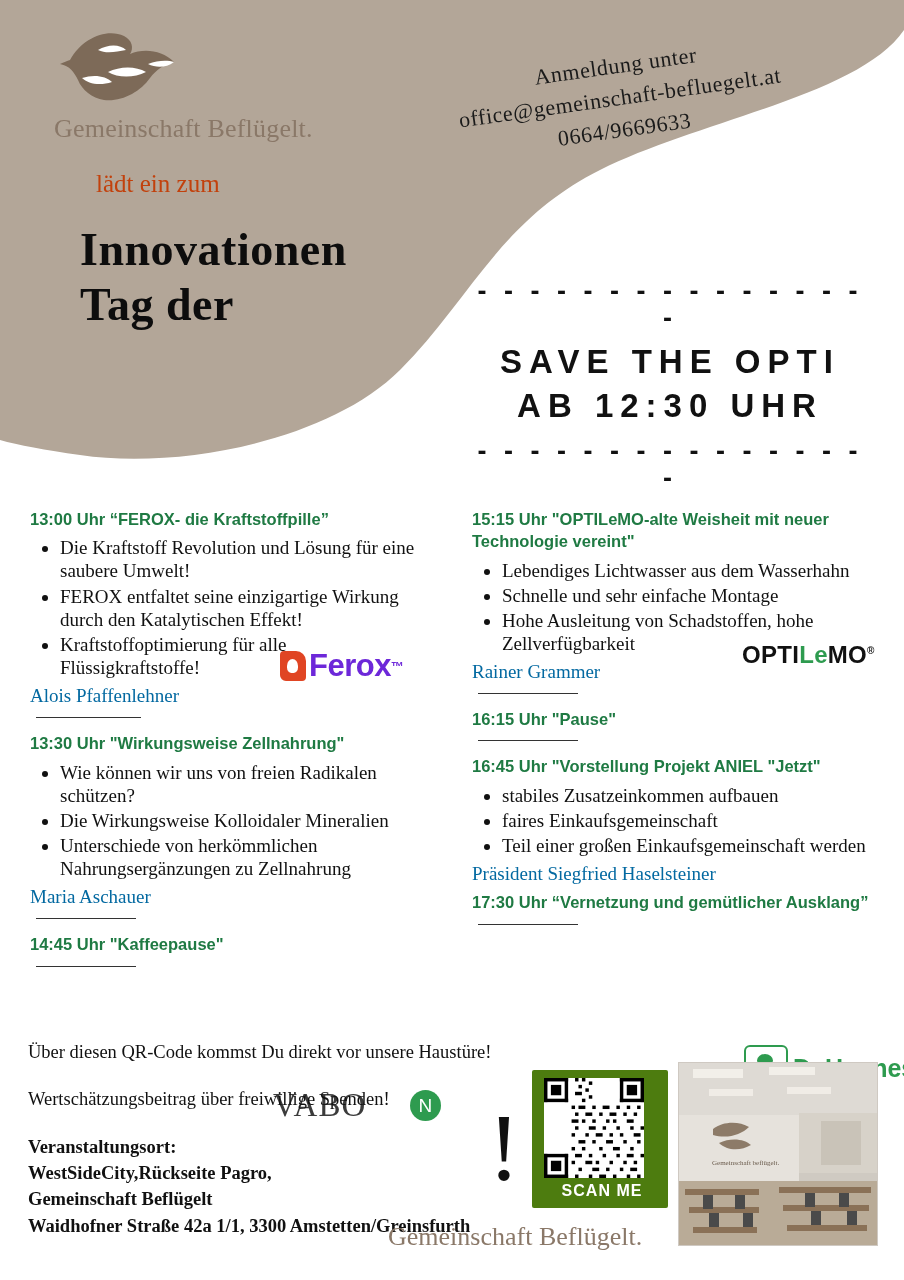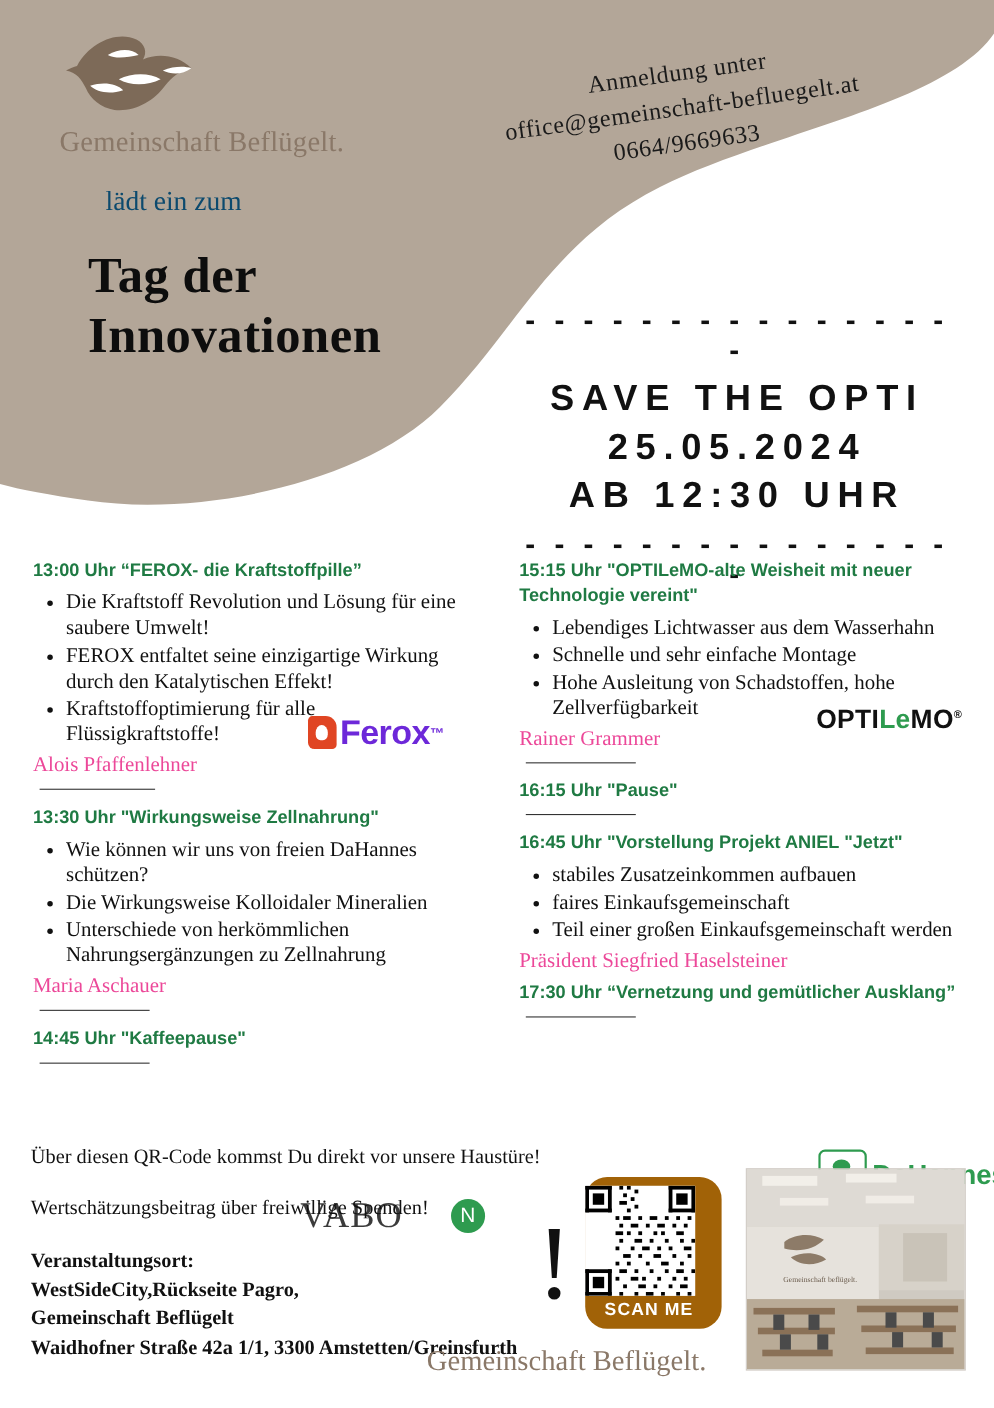--- a/index.html
+++ b/index.html
@@ -59,21 +59,21 @@
     font-size: 22px;
     line-height: 1.45;
     letter-spacing: 0.6px;
   }
 
   
   .laedt {
     position: absolute;
     left: 96px; top: 170px;
     font-size: 25px;
-    color: #0c4a6e;
+    color: #c2410c;
     z-index: 3;
   }
   .maintitle {
     position: absolute;
     left: 80px; top: 222px;
     font-size: 46px;
     font-weight: bold;
     color: #0d0d0d;
     line-height: 1.2;
     letter-spacing: 0.5px;
@@ -131,21 +131,21 @@
     list-style: disc;
   }
   ul.bullets li {
     font-size: 19px;
     line-height: 1.22;
     margin-bottom: 2px;
     color: #111;
   }
   .speaker {
     font-size: 19px;
-    color: #ec4899;
+    color: #0369a1;
     margin-top: 6px;
   }
   .rule {
     width: 105px;
     height: 0;
     border-top: 1px solid #333;
     margin: 10px 0 14px 6px;
   }
   .rule.short { width: 100px; }
 
@@ -271,23 +271,23 @@
     font-family: "Liberation Serif", serif;
     font-size: 96px;
     line-height: 1;
     color: #111;
     z-index: 3;
   }
   .qr-box {
     position: absolute;
     left: 532px; top: 1070px;
     width: 116px;
-    background: #a16207;
-    border-radius: 20px;
-    padding: 8px 8px 4px 0;
+    background: #4d7c0f;
+    border-radius: 2px;
+    padding: 8px 8px 4px 12px;
     z-index: 3;
   }
   .qr-inner {
     width: 100px; height: 100px;
     background: #fff;
     position: relative;
   }
   .scan-me {
     text-align: center;
     font-family: "Liberation Sans", sans-serif;
@@ -334,28 +334,27 @@
 </div>
 
 <div class="anmeldung">
   <div>Anmeldung unter</div>
   <div>office@gemeinschaft-befluegelt.at</div>
   <div>0664/9669633</div>
 </div>
 
 <div class="laedt">lädt ein zum</div>
 <div class="maintitle">
+  <div>Innovationen</div>
   <div>Tag der</div>
-  <div>Innovationen</div>
 </div>
 
 <div class="std">
   <div class="dashline">- - - - - - - - - - - - - - - -</div>
   <div class="std-line">SAVE THE OPTI</div>
-  <div class="std-line">25.05.2024</div>
   <div class="std-line">AB 12:30 UHR</div>
   <div class="dashline bottom">- - - - - - - - - - - - - - - -</div>
 </div>
 
 <div class="col col-left">
 
   <div class="slot">
     <div class="slot-title">13:00 Uhr “FEROX- die Kraftstoffpille”</div>
     <ul class="bullets">
       <li>Die Kraftstoff Revolution und Lösung für eine saubere Umwelt!</li>
@@ -367,21 +366,21 @@
     <div class="ferox">
       <span class="flame"></span>
       <span>Ferox</span>
       <sup>™</sup>
     </div>
   </div>
 
   <div class="slot">
     <div class="slot-title">13:30 Uhr "Wirkungsweise Zellnahrung"</div>
     <ul class="bullets">
-      <li>Wie können wir uns von freien DaHannes schützen?</li>
+      <li>Wie können wir uns von freien Radikalen schützen?</li>
       <li>Die Wirkungsweise Kolloidaler Mineralien</li>
       <li>Unterschiede von herkömmlichen Nahrungsergänzungen zu Zellnahrung</li>
     </ul>
     <div class="speaker">Maria Aschauer</div>
     <div class="rule short"></div>
     <div class="vabo">
       <span>VABO</span>
       <span class="ncircle">N</span>
     </div>
   </div>

